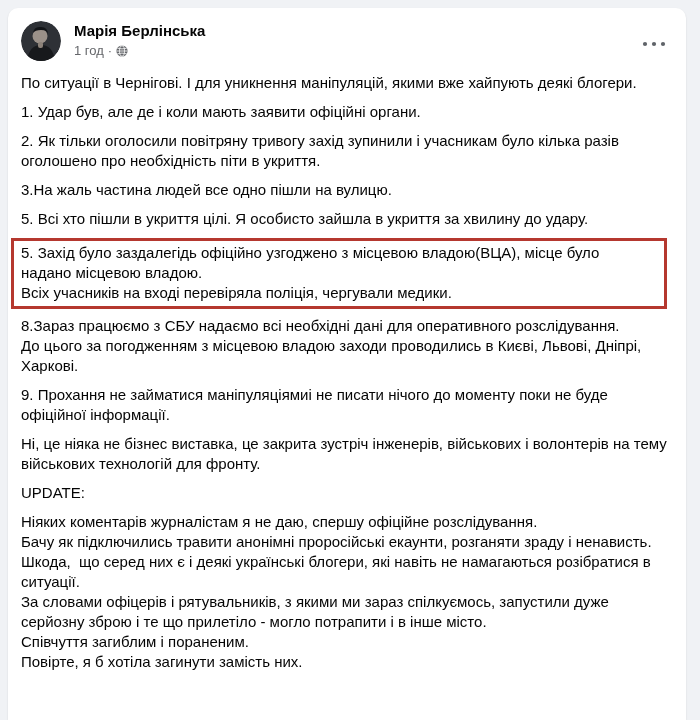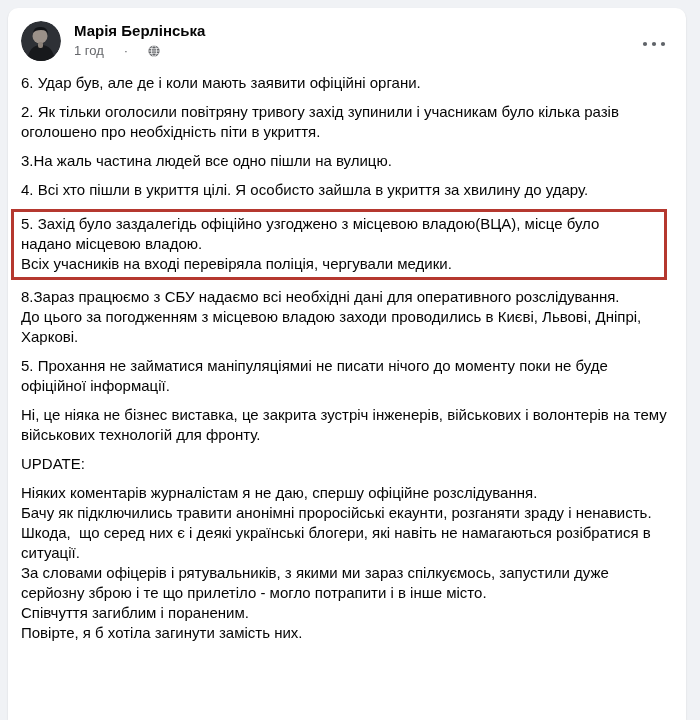--- a/index.html
+++ b/index.html
@@ -42,21 +42,21 @@
     font-size: 15px;
     font-weight: 700;
     color: #050505;
     text-decoration: none;
     line-height: 19px;
     cursor: pointer;
   }
   .sub {
     display: flex;
     align-items: center;
-    gap: 20px;
+    gap: 4px;
     margin-top: 3px;
     font-size: 13px;
     color: #65676b;
     line-height: 16px;
   }
   .sub .time { cursor: pointer; }
   .sub .dot { color: #65676b; }
   .globe { display: inline-flex; align-items: center; }
   .more-btn {
     margin-left: auto;
@@ -126,33 +126,34 @@
           <svg width="26" height="8" viewBox="0 0 26 8" aria-hidden="true">
             <circle cx="4" cy="4" r="2.1" fill="#5f6368"></circle>
             <circle cx="13" cy="4" r="2.1" fill="#5f6368"></circle>
             <circle cx="22" cy="4" r="2.1" fill="#5f6368"></circle>
           </svg>
         </span>
       </button>
     </header>
 
     <div class="post-body">
-      <p>6. Удар був, але де і коли мають заявити офіційні органи.</p>
+      <p>По ситуації в Чернігові. І для уникнення маніпуляцій, якими вже хайпують деякі блогери.</p>
+      <p>1. Удар був, але де і коли мають заявити офіційні органи.</p>
       <p>2. Як тільки оголосили повітряну тривогу захід зупинили і учасникам було кілька разів оголошено про необхідність піти в укриття.</p>
       <p>3.На жаль частина людей все одно пішли на вулицю.</p>
-      <p>4. Всі хто пішли в укриття цілі. Я особисто зайшла в укриття за хвилину до удару.</p>
+      <p>5. Всі хто пішли в укриття цілі. Я особисто зайшла в укриття за хвилину до удару.</p>
 
       <div class="highlight-box">
         <p>5. Захід було заздалегідь офіційно узгоджено з місцевою владою(ВЦА), місце було надано місцевою владою.
 Всіх учасників на вході перевіряла поліція, чергували медики.</p>
       </div>
 
       <p>8.Зараз працюємо з СБУ надаємо всі необхідні дані для оперативного розслідування.
 До цього за погодженням з місцевою владою заходи проводились в Києві, Львові, Дніпрі, Харкові.</p>
-      <p>5. Прохання не займатися маніпуляціямиі не писати нічого до моменту поки не буде офіційної інформації.</p>
+      <p>9. Прохання не займатися маніпуляціямиі не писати нічого до моменту поки не буде офіційної інформації.</p>
       <p>Ні, це ніяка не бізнес виставка, це закрита зустріч інженерів, військових і волонтерів на тему військових технологій для фронту.</p>
       <p>UPDATE:</p>
       <p>Ніяких коментарів журналістам я не даю, спершу офіційне розслідування.
 Бачу як підключились травити анонімні проросійські екаунти, розганяти зраду і ненависть.
 Шкода,  що серед них є і деякі українські блогери, які навіть не намагаються розібратися в ситуації.
 За словами офіцерів і рятувальників, з якими ми зараз спілкуємось, запустили дуже серйозну зброю і те що прилетіло - могло потрапити і в інше місто.
 Співчуття загиблим і пораненим.
 Повірте, я б хотіла загинути замість них.</p>
     </div>
 

